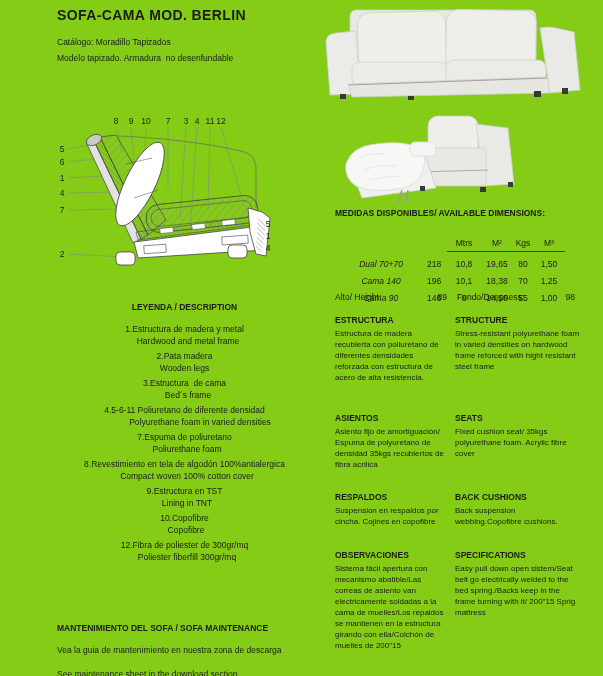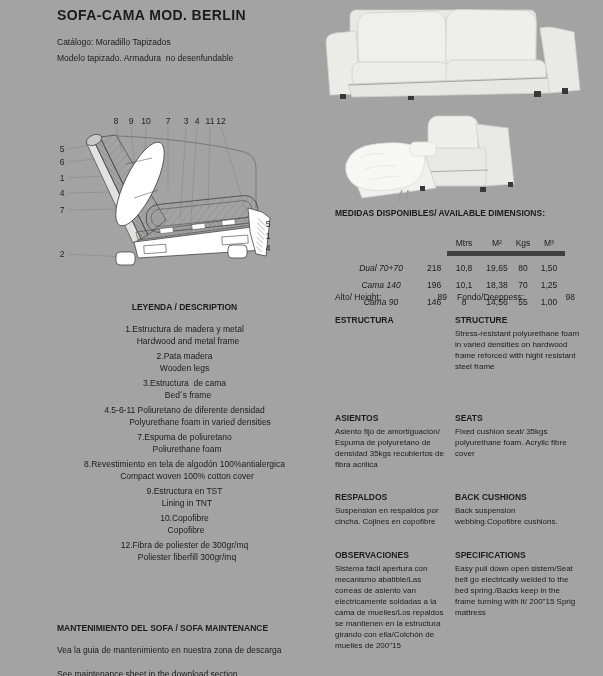--- a/index.html
+++ b/index.html
@@ -1,33 +1,33 @@
 <!DOCTYPE html>
 <html><head>
 <meta charset="utf-8">
 <style>
   html,body{margin:0;padding:0;background:#fff;}
-  .page{position:relative;width:603px;height:676px;background:#a3a3a3;overflow:hidden;
+  .page{position:relative;width:603px;height:676px;background:#84cc16;overflow:hidden;
         font-family:"Liberation Sans",sans-serif;color:#1b1b1b;}
   .abs{position:absolute;}
   .pre{white-space:pre-wrap;}
   
   .title{left:57px;top:7px;font-size:14px;font-weight:bold;letter-spacing:.4px;}
   .cat{left:57px;top:37px;font-size:8.5px;}
   .model{left:57px;top:53px;font-size:8.5px;}
   
   .photo1{left:312px;top:2px;}
   .photo2{left:312px;top:102px;}
   .diagram{left:42px;top:112px;}
   svg text{font-family:"Liberation Sans",sans-serif;font-size:8.5px;fill:#222;}
   
   .dims{left:335px;top:208px;width:258px;font-size:8.5px;}
   .dims-title{font-weight:bold;margin-bottom:20px;}
   .dims-grid{display:grid;grid-template-columns:92px 20px 34px 32px 20px 32px;}
-  .hc{text-align:center;padding-bottom:3px;border-bottom:5px solid #404040;}
+  .hc{text-align:center;padding-bottom:3px;border-bottom:1px solid #404040;}
   .cell{padding-top:8px;line-height:9px;}
   .cl{text-align:center;font-style:italic;} .cr{text-align:left;} .cc{text-align:center;}
   .alto{left:335px;top:292px;width:258px;font-size:8.5px;display:flex;}
   .alto .a1{width:92px;} .alto .a2{width:20px;text-align:right;}
   .alto .a3{width:88px;margin-left:10px;} .alto .a4{width:30px;text-align:right;}
   
   .legend{left:57px;top:302px;width:255px;font-size:8.5px;text-align:center;}
   .legend-title{font-weight:bold;}
   .legend-lines{margin-top:11px;}
   .ln{line-height:12px;white-space:pre-wrap;}
@@ -230,20 +230,21 @@
       <div class="ln g">10.Copofibre</div>
       <div class="ln i3">Copofibre</div>
       <div class="ln g">12.Fibra de poliester de 300gr/mq</div>
       <div class="ln i5">Poliester fiberfill 300gr/mq</div>
     </div>
   </div>
 
   <div class="abs sec sec1">
     <div class="es">
       <div class="st">ESTRUCTURA</div>
+      <div class="sb">Estructura de madera recubierta con poliuretano de diferentes densidades reforzada con estructura de acero de alta resistencia.</div>
     </div>
     <div class="en">
       <div class="st">STRUCTURE</div>
       <div class="sb">Stress-resistant polyurethane foam in varied densities on hardwood frame reforced with hight resistant steel frame</div>
     </div>
   </div>
 
   <div class="abs sec sec2">
     <div class="es">
       <div class="st">ASIENTOS</div>

